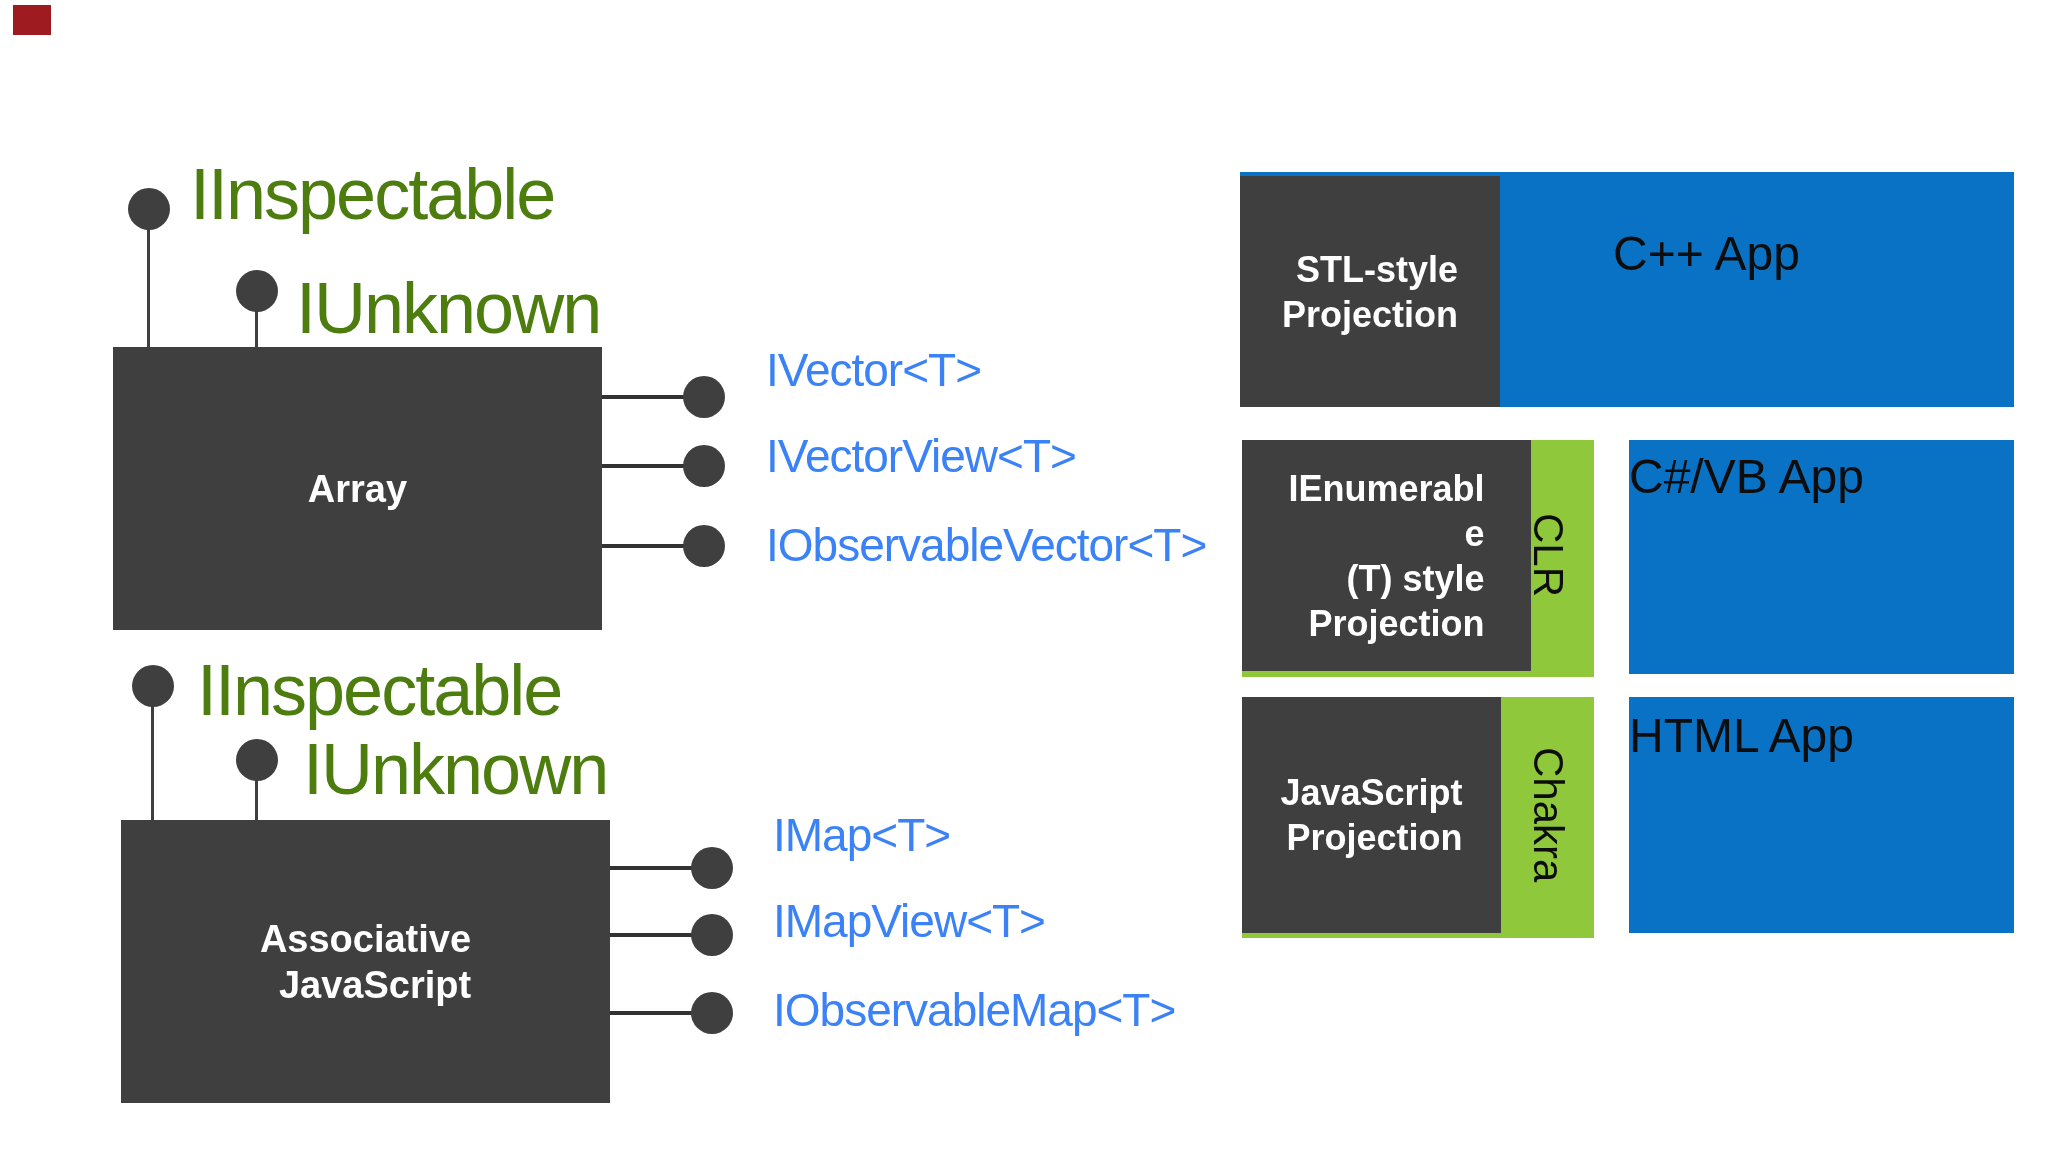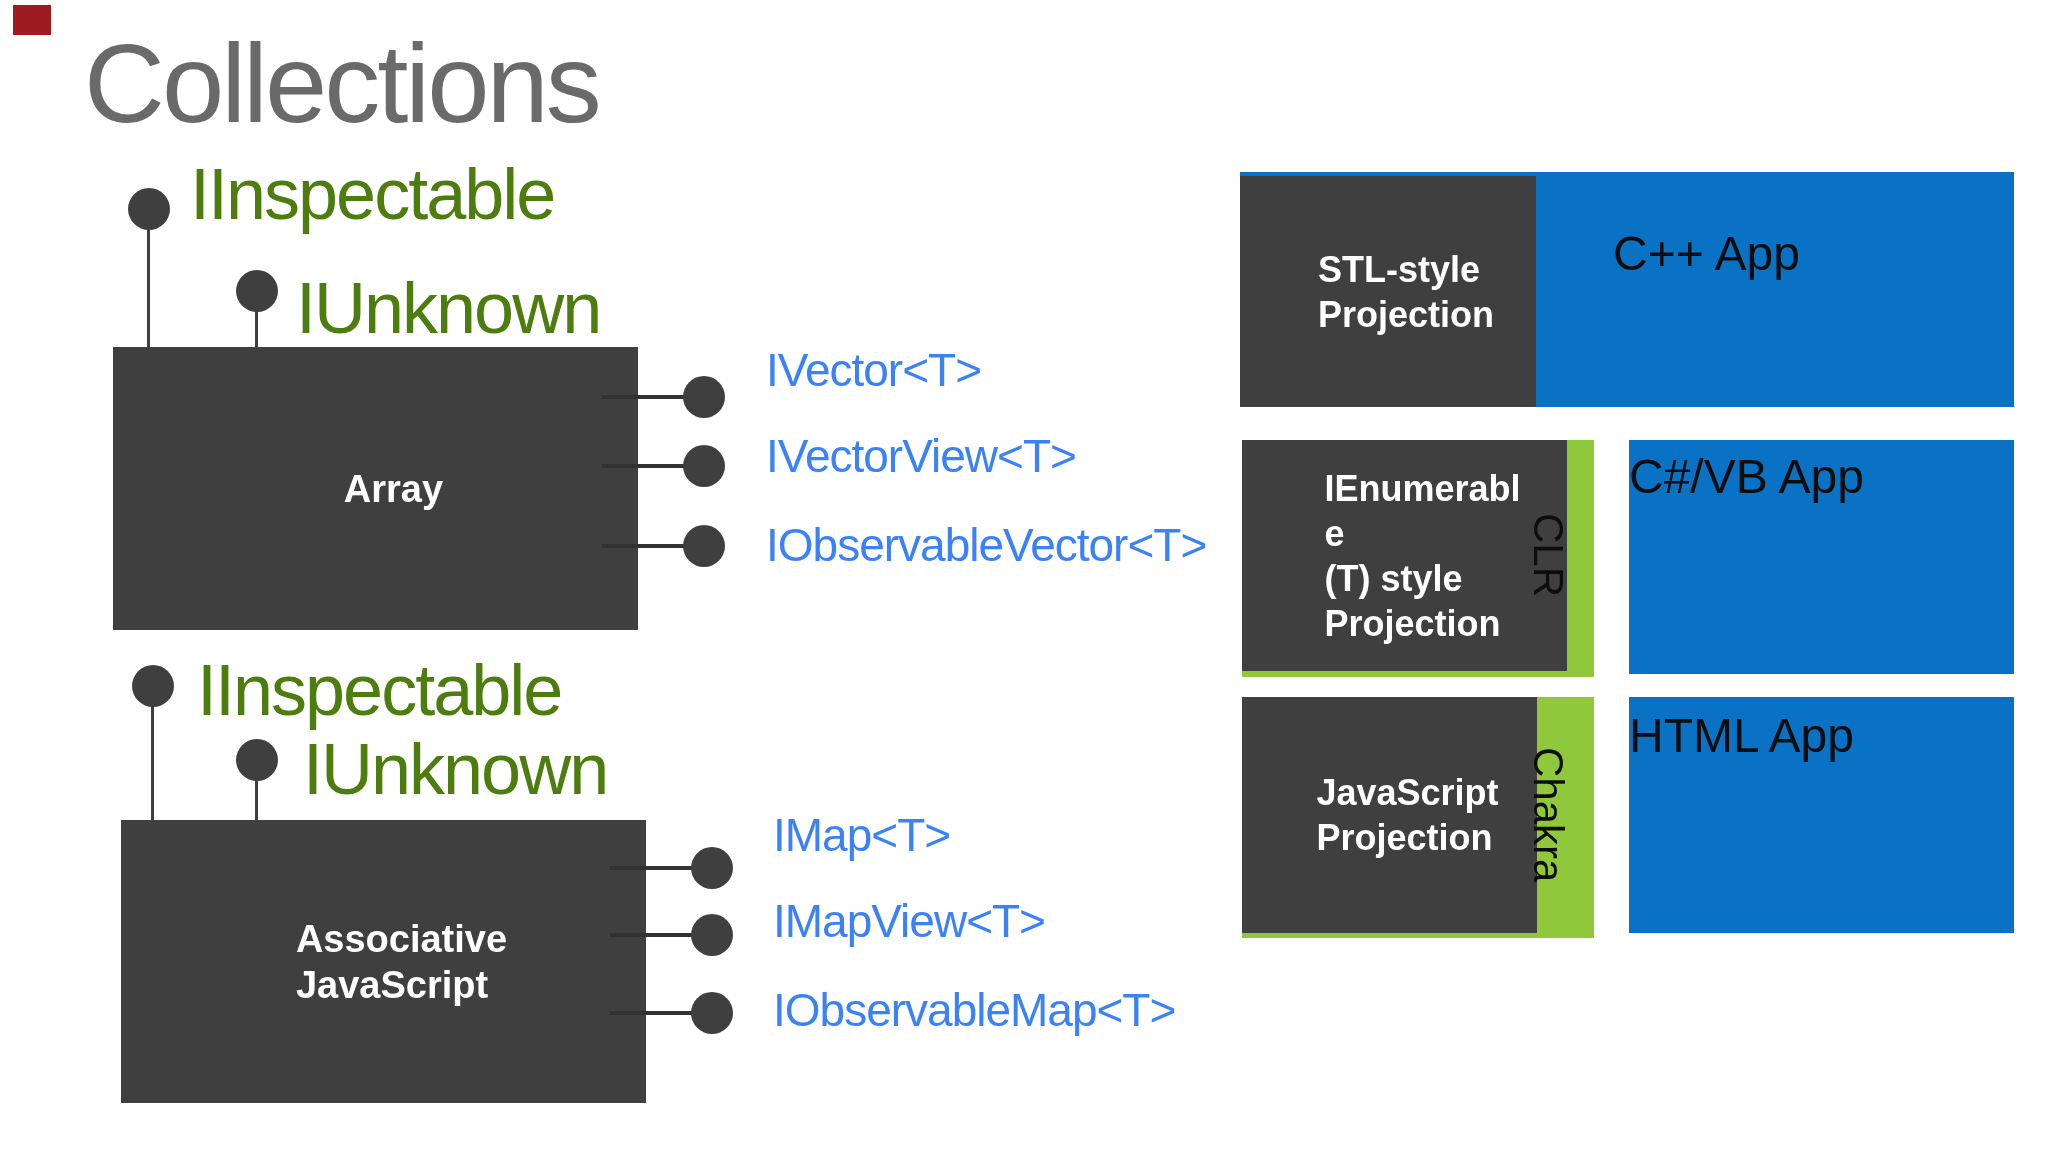--- a/index.html
+++ b/index.html
@@ -13,42 +13,41 @@
     position:absolute; left:84px; top:28px; font-size:112px; line-height:112px;
     letter-spacing:-3px; color:#6a6a6a;
   }
   .dot { position:absolute; width:42px; height:42px; border-radius:50%; background:#3f3f3f; }
   .stem { position:absolute; width:3px; background:#3f3f3f; }
   .hline { position:absolute; height:4px; background:#323232; }
   .inherit-label { position:absolute; font-size:72px; line-height:80px; letter-spacing:-2px; color:#4d7c0f; white-space:nowrap; }
   .if-label { position:absolute; font-size:46px; line-height:54px; letter-spacing:-1px; color:#3b82f6; white-space:nowrap; }
   .gray-box {
     position:absolute; background:#3f3f3f; color:#ffffff; font-weight:bold;
-    display:flex; align-items:center; justify-content:center; text-align:left;padding-left:36px;
+    display:flex; align-items:center; justify-content:center; text-align:right;
   }
   .box-label { font-size:38px; line-height:46px; white-space:pre-line; }
   .proj-label { font-size:36px; line-height:45px; white-space:pre-line; }
   .blue-rect { position:absolute; background:#0a72c5; }
   .green-rect { position:absolute; background:#90c83c; }
   .app-label { position:absolute; font-size:48px; line-height:52px; color:#0d0d0d; white-space:nowrap; }
   .app-label.centered { text-align:left; }
   .runtime-label {
     position:absolute; writing-mode:vertical-rl; text-orientation:mixed;
     font-size:42px; color:#0d0d0d;
     display:flex; align-items:center; justify-content:center;
   }
 </style>
 </head>
 <body>
 
 <div class="slide">
 
   <div class="corner-marker"></div>
 
-  <div class="title">Collections</div>
 
   <div>
     <div class="dot" style="left:128px; top:188px;"></div>
     <div class="stem" style="left:147px; top:209px; height:138px;"></div>
     <div class="inherit-label" style="left:190px; top:154px;">IInspectable</div>
 
     <div class="dot" style="left:236px; top:270px;"></div>
     <div class="stem" style="left:255px; top:291px; height:56px;"></div>
     <div class="inherit-label" style="left:296px; top:268px;">IUnknown</div>
 

